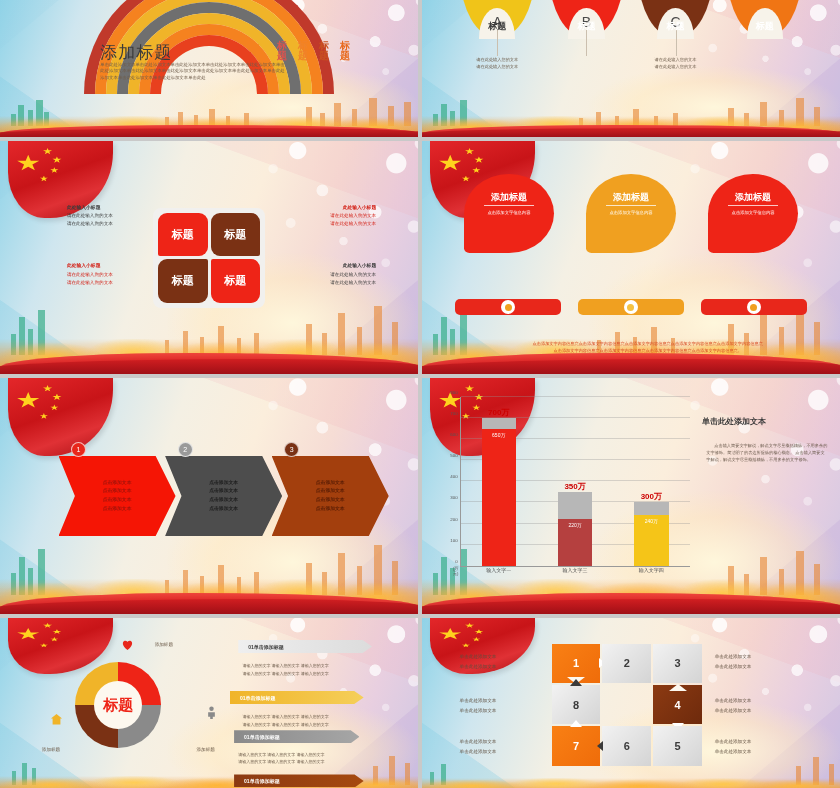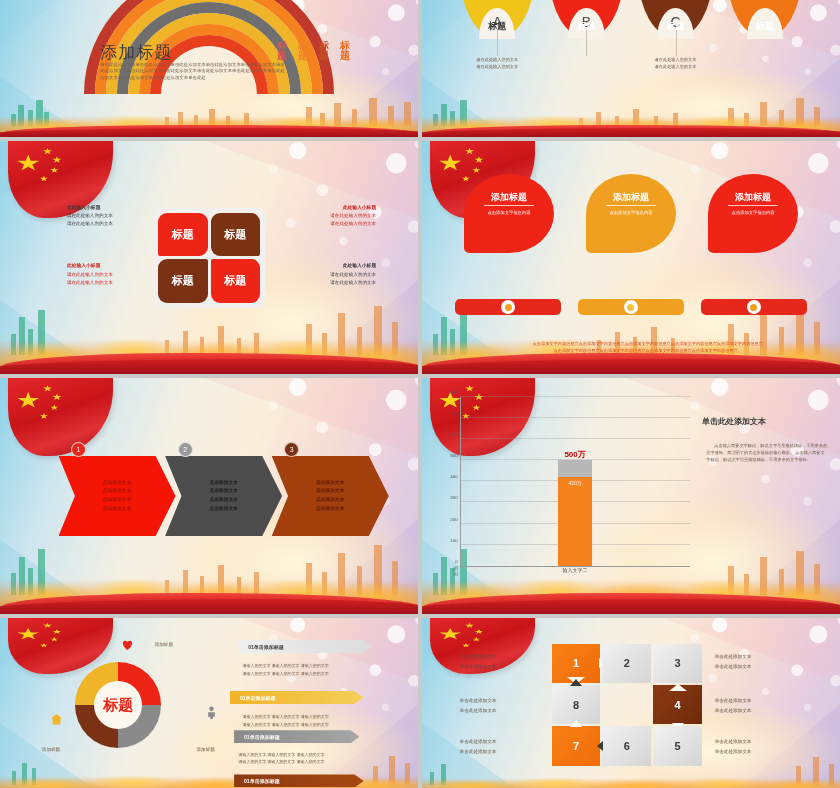--- a/index.html
+++ b/index.html
@@ -597,24 +597,36 @@
           <div class="ytick" style="bottom:37.5%">300</div>
         <div class="gl" style="bottom:25%"></div>
           <div class="ytick" style="bottom:25%">200</div>
         <div class="gl" style="bottom:12.5%"></div>
           <div class="ytick" style="bottom:12.5%">100</div>
         <div class="ytick" style="bottom:0%">0</div>
         <div class="unit cn">(万元)</div>
 
         <div class="cols">
           <div class="colwrap">
-            <div class="toplab cn" style="bottom:62.5%;color:#c00">500万</div>
-            <div class="shade" style="height:62.5%"></div>
-            <div class="val cn" style="height:52.5%;background:#f5821f">420万</div>
-            <div class="xlab cn">输入文字二</div>
+            <div class="toplab cn" style="bottom:87.5%;color:#c00">700万</div>
+            <div class="shade" style="height:87.5%"></div>
+            <div class="val cn" style="height:81.25%;background:#ee2417">650万</div>
+            <div class="xlab cn">输入文字一</div>
+          </div>
+          <div class="colwrap">
+            <div class="toplab cn" style="bottom:43.75%;color:#c00">350万</div>
+            <div class="shade" style="height:43.75%"></div>
+            <div class="val cn" style="height:27.5%;background:#b5403f">220万</div>
+            <div class="xlab cn">输入文字三</div>
+          </div>
+          <div class="colwrap">
+            <div class="toplab cn" style="bottom:37.5%;color:#c00">300万</div>
+            <div class="shade" style="height:37.5%"></div>
+            <div class="val cn" style="height:30%;background:#f5c518;color:#fff">240万</div>
+            <div class="xlab cn">输入文字四</div>
           </div>
         </div>
       </div>
     </div>
 
     <div class="c6-title cn">单击此处添加文本</div>
     <div class="c6-body cn">点击输入简要文字解说，解说文字尽量概括精炼，不用多余的文字修饰。简洁明了的表达所提炼的核心概念。 点击输入简要文字解说，解说文字尽量概括精炼，不用多余的文字修饰。</div>
   </div>
 
   <div class="slide">

